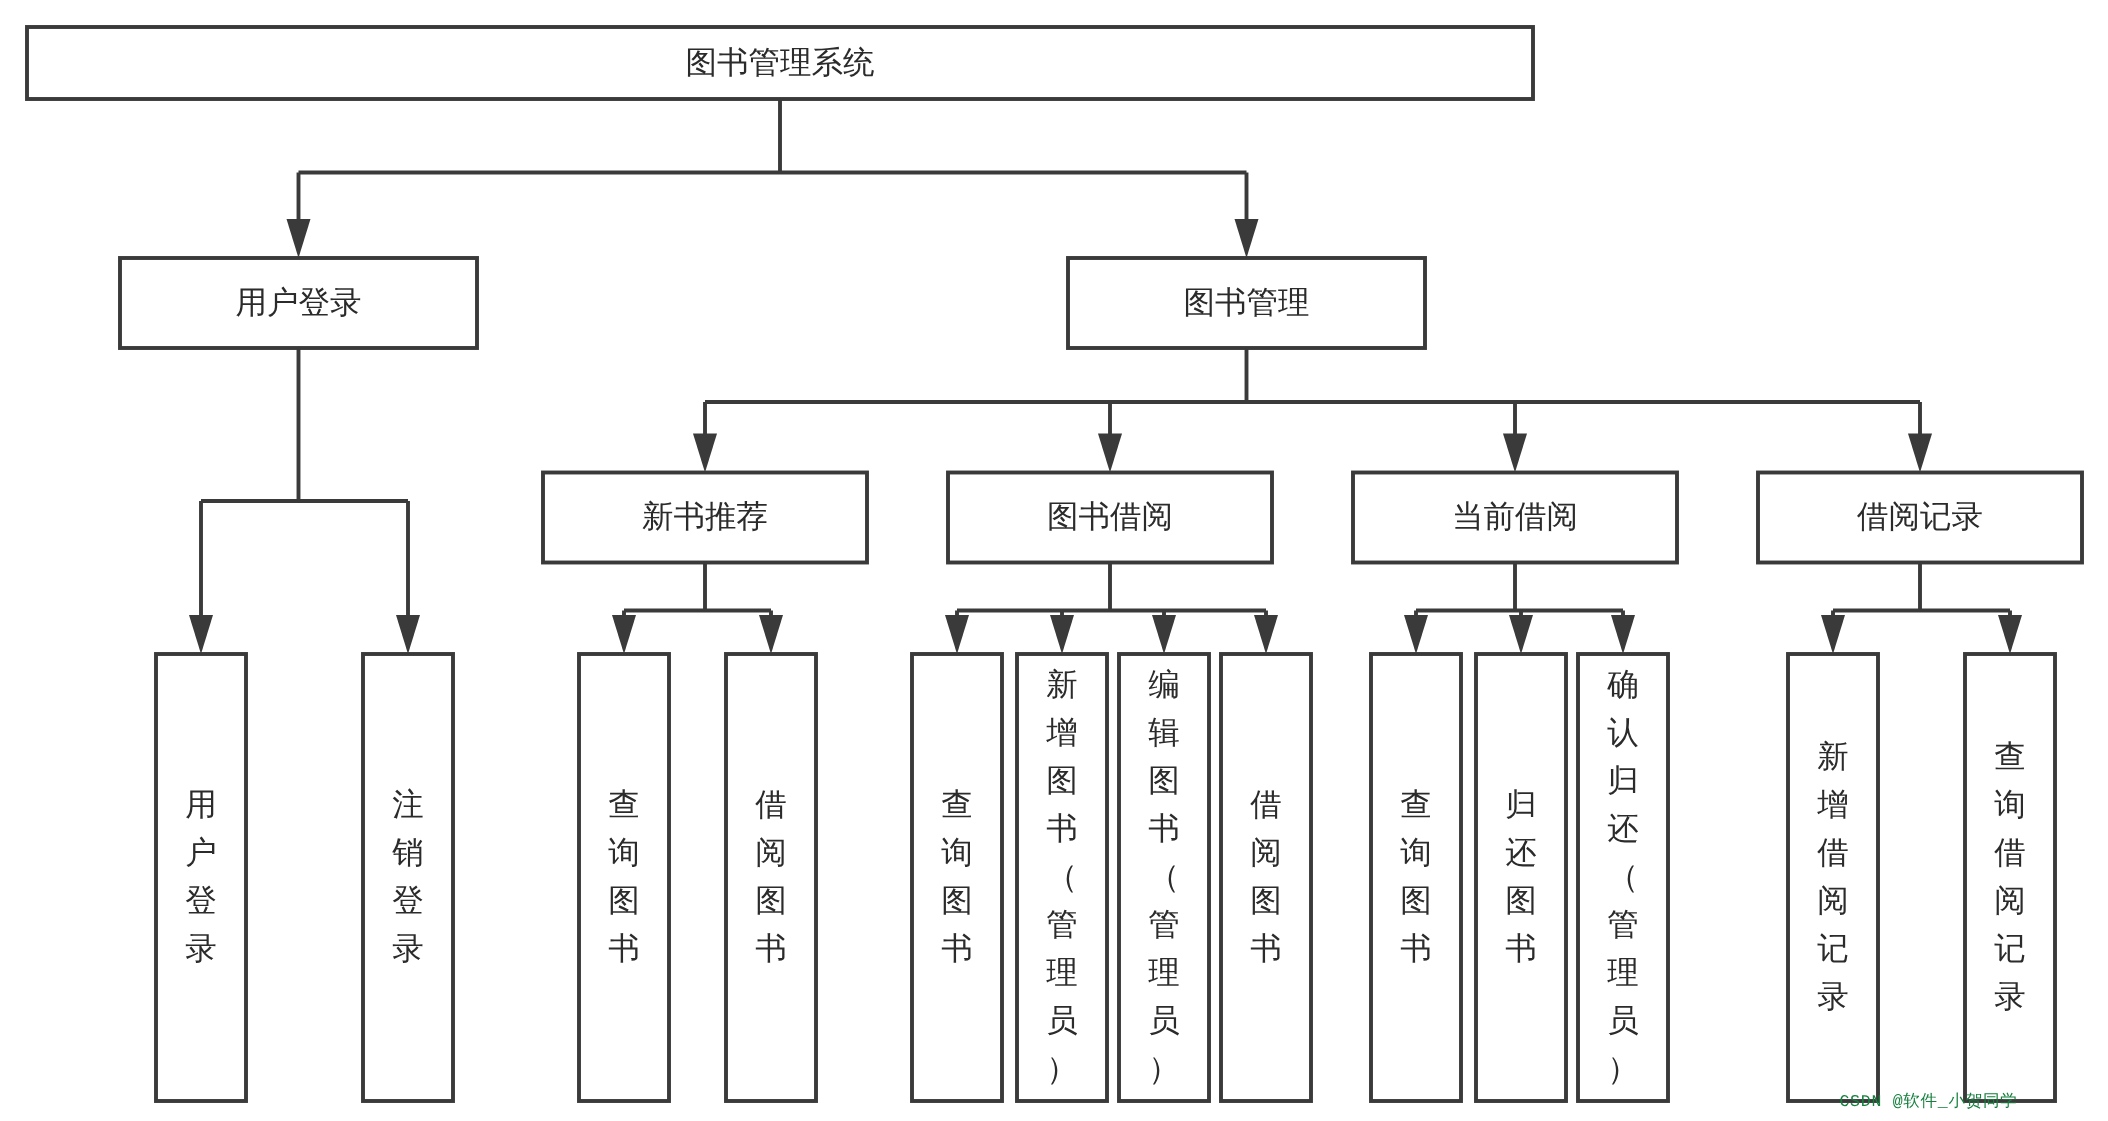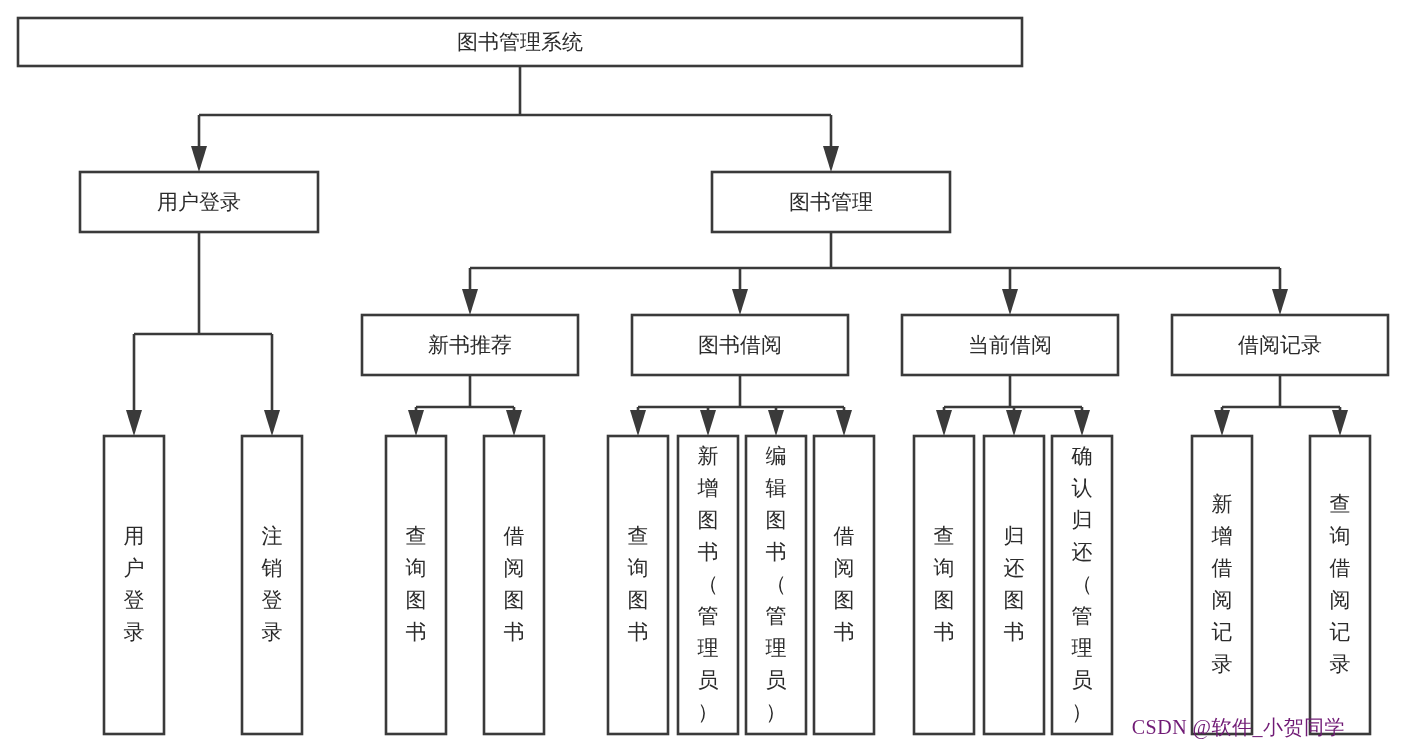--- a/index.html
+++ b/index.html
@@ -54,23 +54,23 @@
   .node-label-v {
     font-family: "Liberation Sans", "DejaVu Sans", sans-serif;
     font-size: 21px;
     fill: #2b2b2b;
     text-anchor: middle;
   }
   .watermark-text {
     position: absolute;
     right: 10px;
     bottom: 6px;
-    font-family: Liberation Serif, serif;
-    font-size: 20px;
-    color: #701a75;
+    font-family: Liberation Mono, monospace;
+    font-size: 11px;
+    color: #15803d;
     letter-spacing: 0.5px;
     white-space: nowrap;
     user-select: none;
   }
 </style>
 </head>
 <body>
 
 <div id="diagram-root">
 

